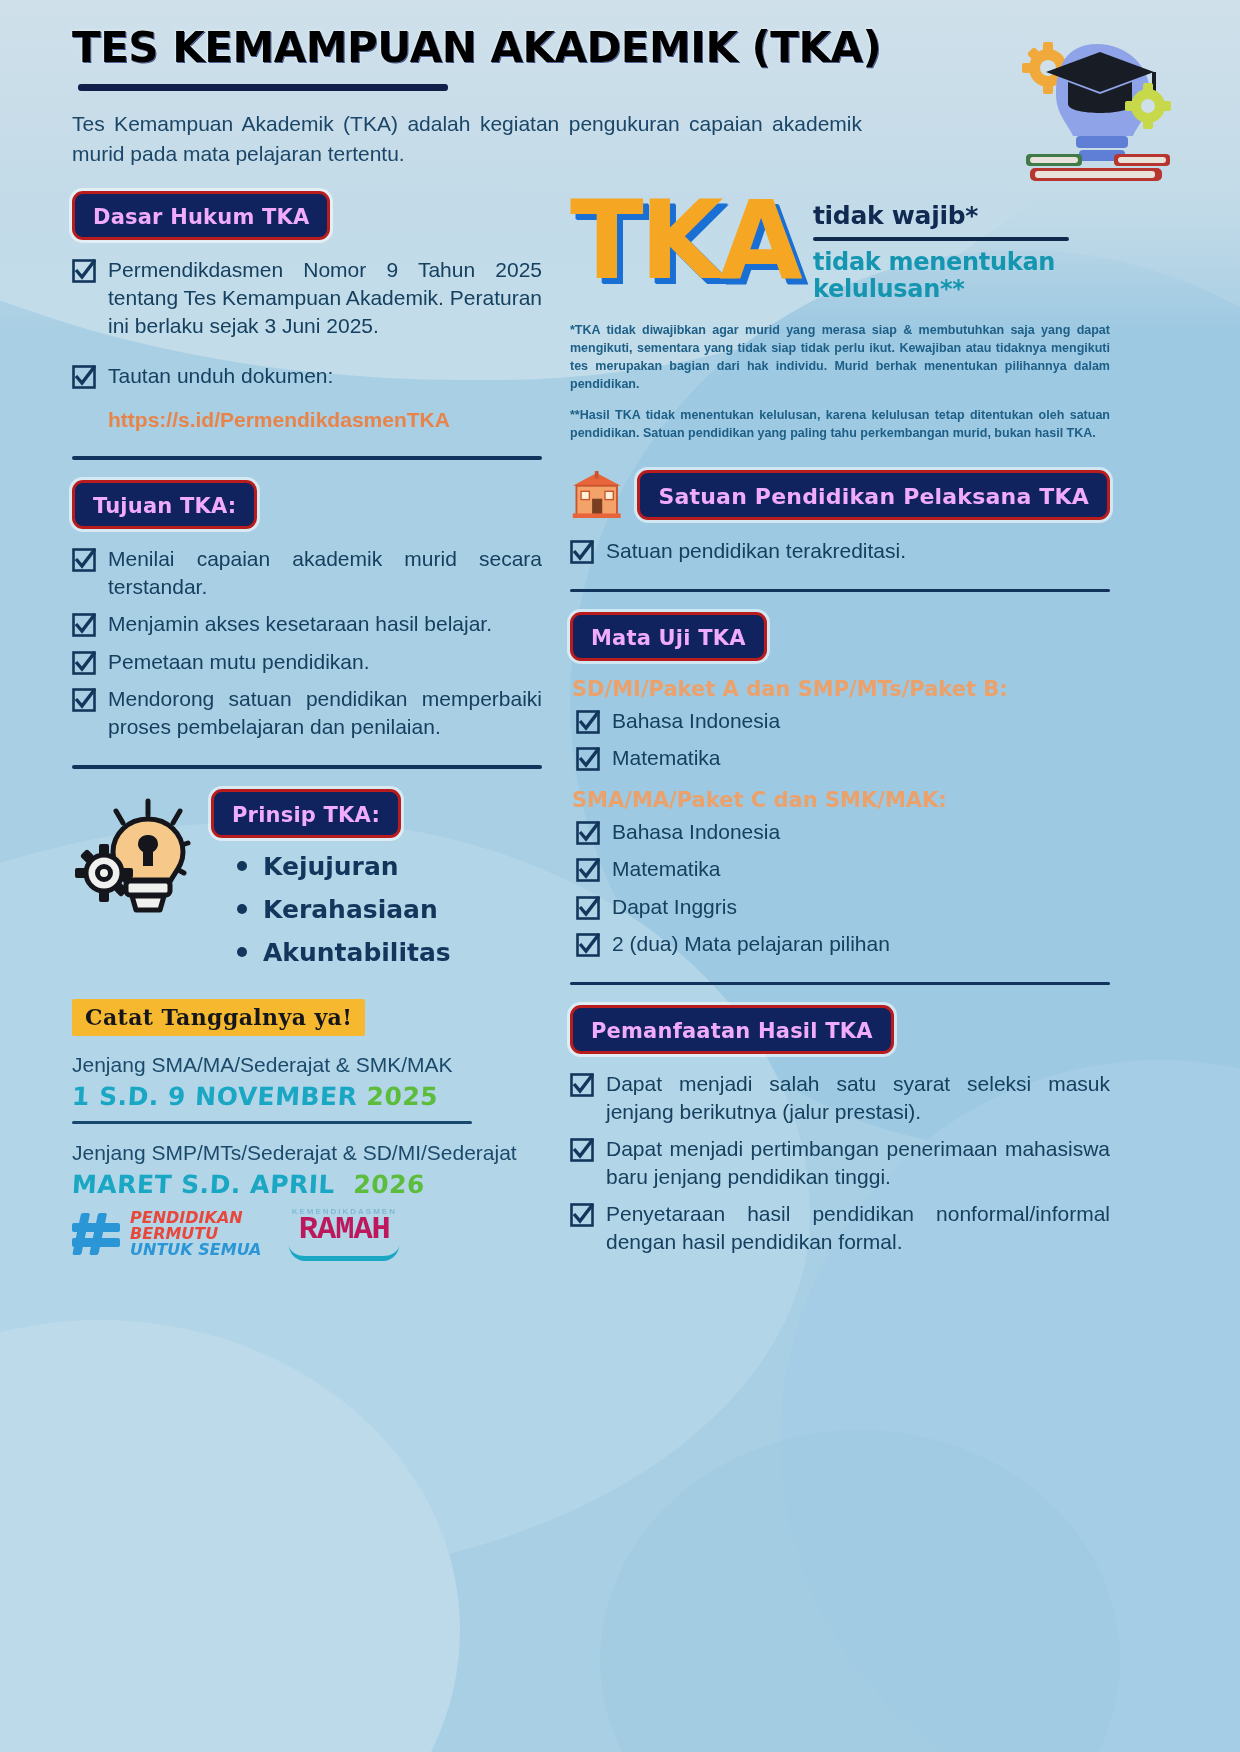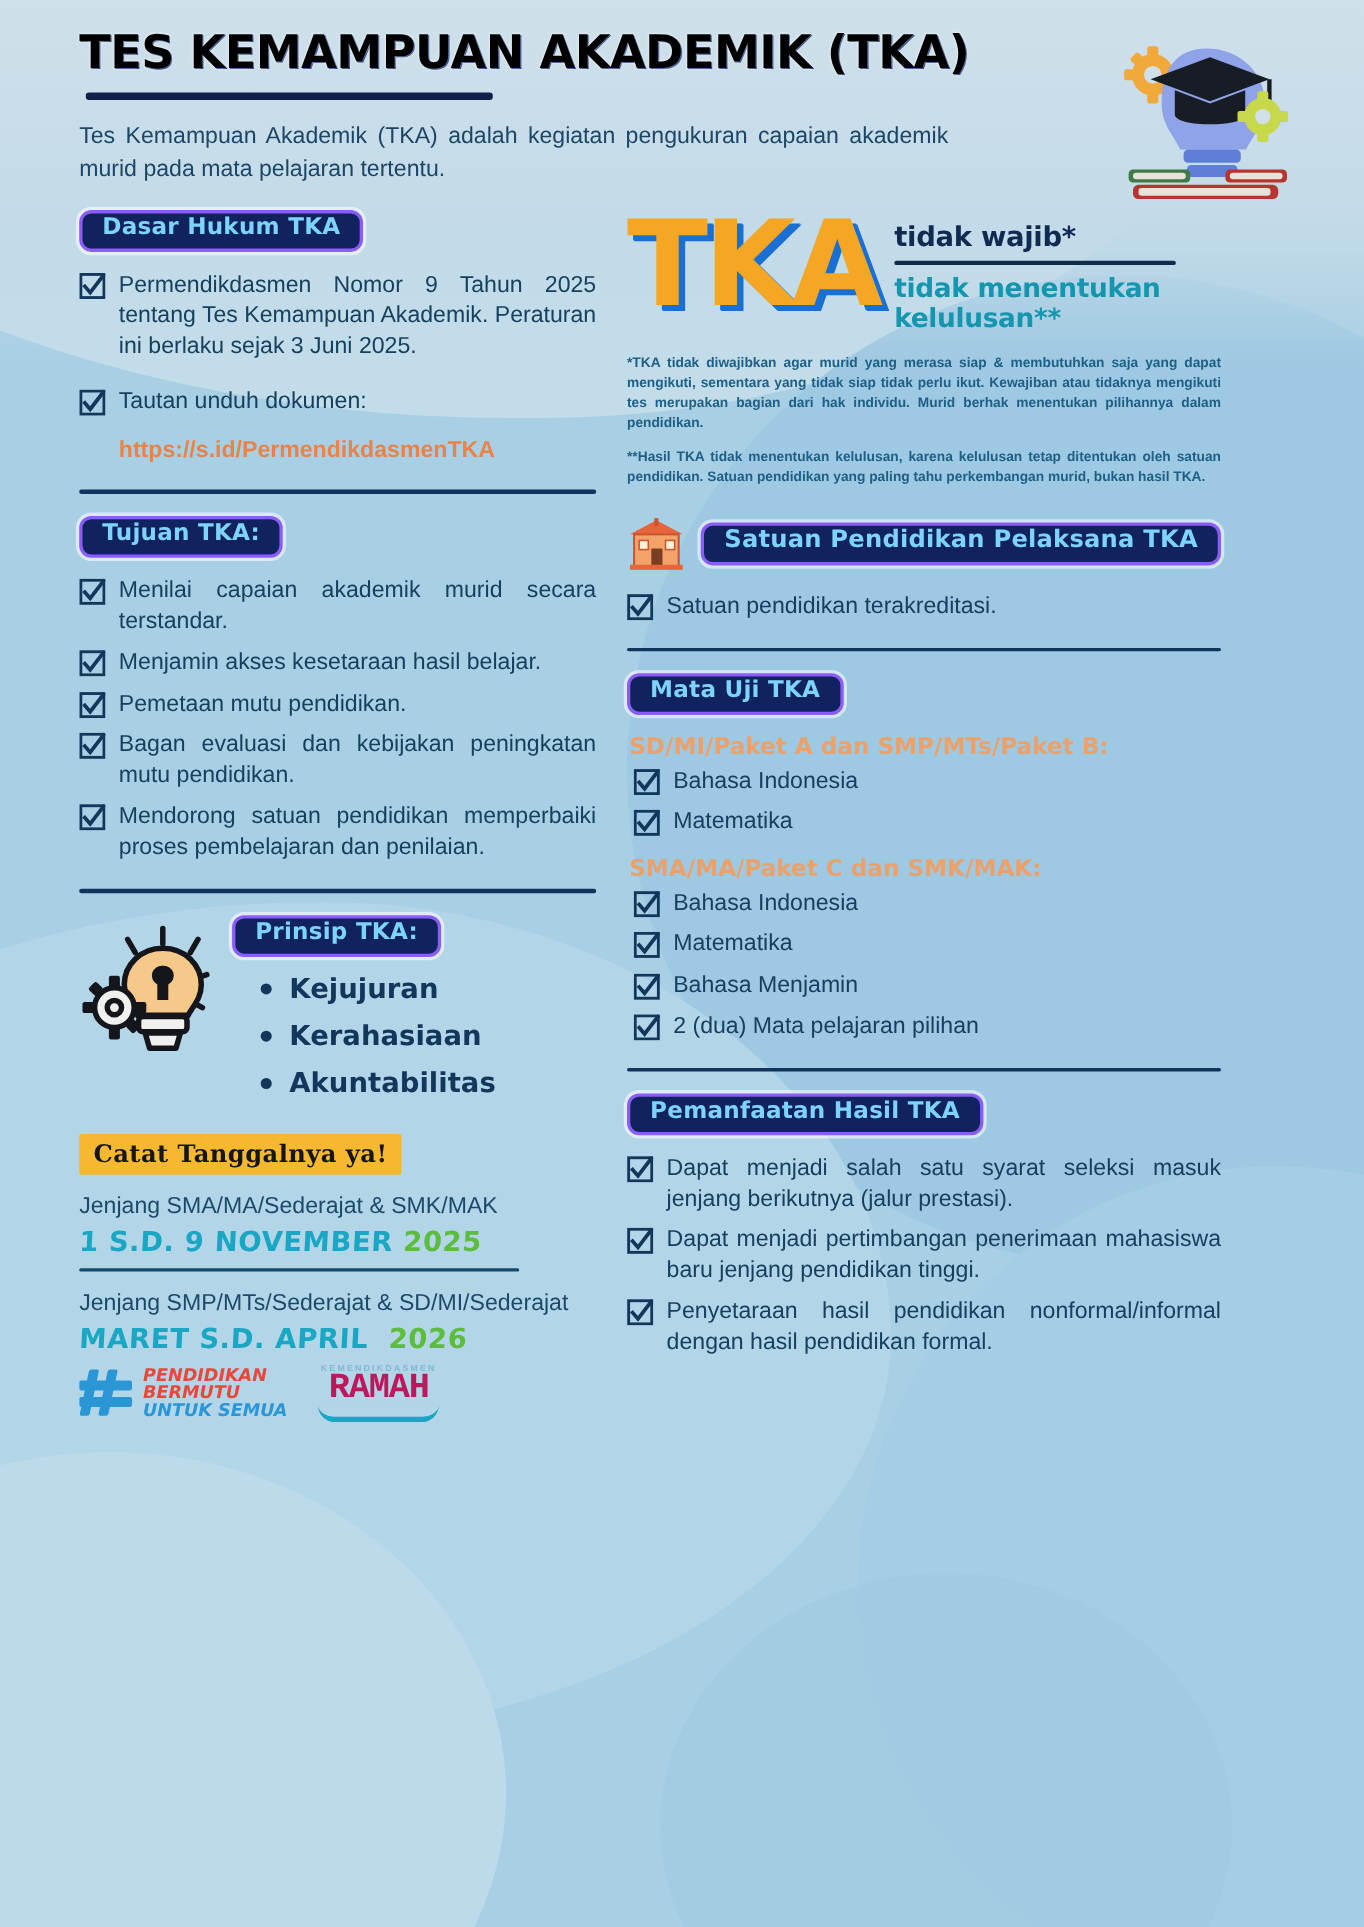--- a/index.html
+++ b/index.html
@@ -47,23 +47,23 @@
   
   .hdr-ill { position:absolute; right:-12px; top:0px; width:190px; height:180px; }
 
   
   .cols { display:flex; margin-top:22px; }
   .col-left { width:480px; padding-right:10px; }
   .col-right { width:540px; margin-left:18px; }
 
   
   .pill {
-    display:inline-block; background:#10235e; color:#7dd3fc;
-    font-weight:bold; font-size:21px; padding:0 18px 8px 18px;
-    border-radius:11px; border:3px solid #8b5cf6;
+    display:inline-block; background:#10235e; color:#f0abfc;
+    font-weight:bold; font-size:21px; padding:11px 18px 8px 18px;
+    border-radius:11px; border:3px solid #b91c1c;
     box-shadow:0 0 0 3px rgba(255,255,255,.55);
     font-family:"DejaVu Sans", sans-serif; letter-spacing:.2px;
     white-space:nowrap;
   }
   .pill.wide { font-size:22px; }
 
   
   ul.clist { list-style:none; margin-top:16px; }
   ul.clist li { display:flex; align-items:flex-start; margin-bottom:9px; }
   .cbox { flex:0 0 auto; width:24px; height:24px; margin:3px 12px 0 0; position:relative; }
@@ -250,29 +250,20 @@
             <span class="ctext">Menjamin akses kesetaraan hasil belajar.</span>
           </li>
           <li>
             <span class="cbox">
                 <svg width="24" height="24" viewBox="0 0 24 24">
                   <rect x="1.5" y="1.5" width="21" height="21" fill="none" stroke="#13375c" stroke-width="2.6"></rect>
                   <path d="M4 11 L10 18 L23 1" fill="none" stroke="#13375c" stroke-width="3.4"></path>
                 </svg>
               </span>
             <span class="ctext">Pemetaan mutu pendidikan.</span>
-          </li>
-          <li>
-            <span class="cbox">
-                <svg width="24" height="24" viewBox="0 0 24 24">
-                  <rect x="1.5" y="1.5" width="21" height="21" fill="none" stroke="#13375c" stroke-width="2.6"></rect>
-                  <path d="M4 11 L10 18 L23 1" fill="none" stroke="#13375c" stroke-width="3.4"></path>
-                </svg>
-              </span>
-            <span class="ctext">Bagan evaluasi dan kebijakan peningkatan mutu pendidikan.</span>
           </li>
           <li>
             <span class="cbox">
                 <svg width="24" height="24" viewBox="0 0 24 24">
                   <rect x="1.5" y="1.5" width="21" height="21" fill="none" stroke="#13375c" stroke-width="2.6"></rect>
                   <path d="M4 11 L10 18 L23 1" fill="none" stroke="#13375c" stroke-width="3.4"></path>
                 </svg>
               </span>
             <span class="ctext">Mendorong satuan pendidikan memperbaiki proses pembelajaran dan penilaian.</span>
           </li>
@@ -455,21 +446,21 @@
               </span>
             <span class="ctext">Matematika</span>
           </li>
           <li>
             <span class="cbox" style="margin-left:6px">
                 <svg width="24" height="24" viewBox="0 0 24 24">
                   <rect x="1.5" y="1.5" width="21" height="21" fill="none" stroke="#13375c" stroke-width="2.6"></rect>
                   <path d="M4 11 L10 18 L23 1" fill="none" stroke="#13375c" stroke-width="3.4"></path>
                 </svg>
               </span>
-            <span class="ctext">Bahasa Menjamin</span>
+            <span class="ctext">Dapat Inggris</span>
           </li>
           <li>
             <span class="cbox" style="margin-left:6px">
                 <svg width="24" height="24" viewBox="0 0 24 24">
                   <rect x="1.5" y="1.5" width="21" height="21" fill="none" stroke="#13375c" stroke-width="2.6"></rect>
                   <path d="M4 11 L10 18 L23 1" fill="none" stroke="#13375c" stroke-width="3.4"></path>
                 </svg>
               </span>
             <span class="ctext">2 (dua) Mata pelajaran pilihan</span>
           </li>

